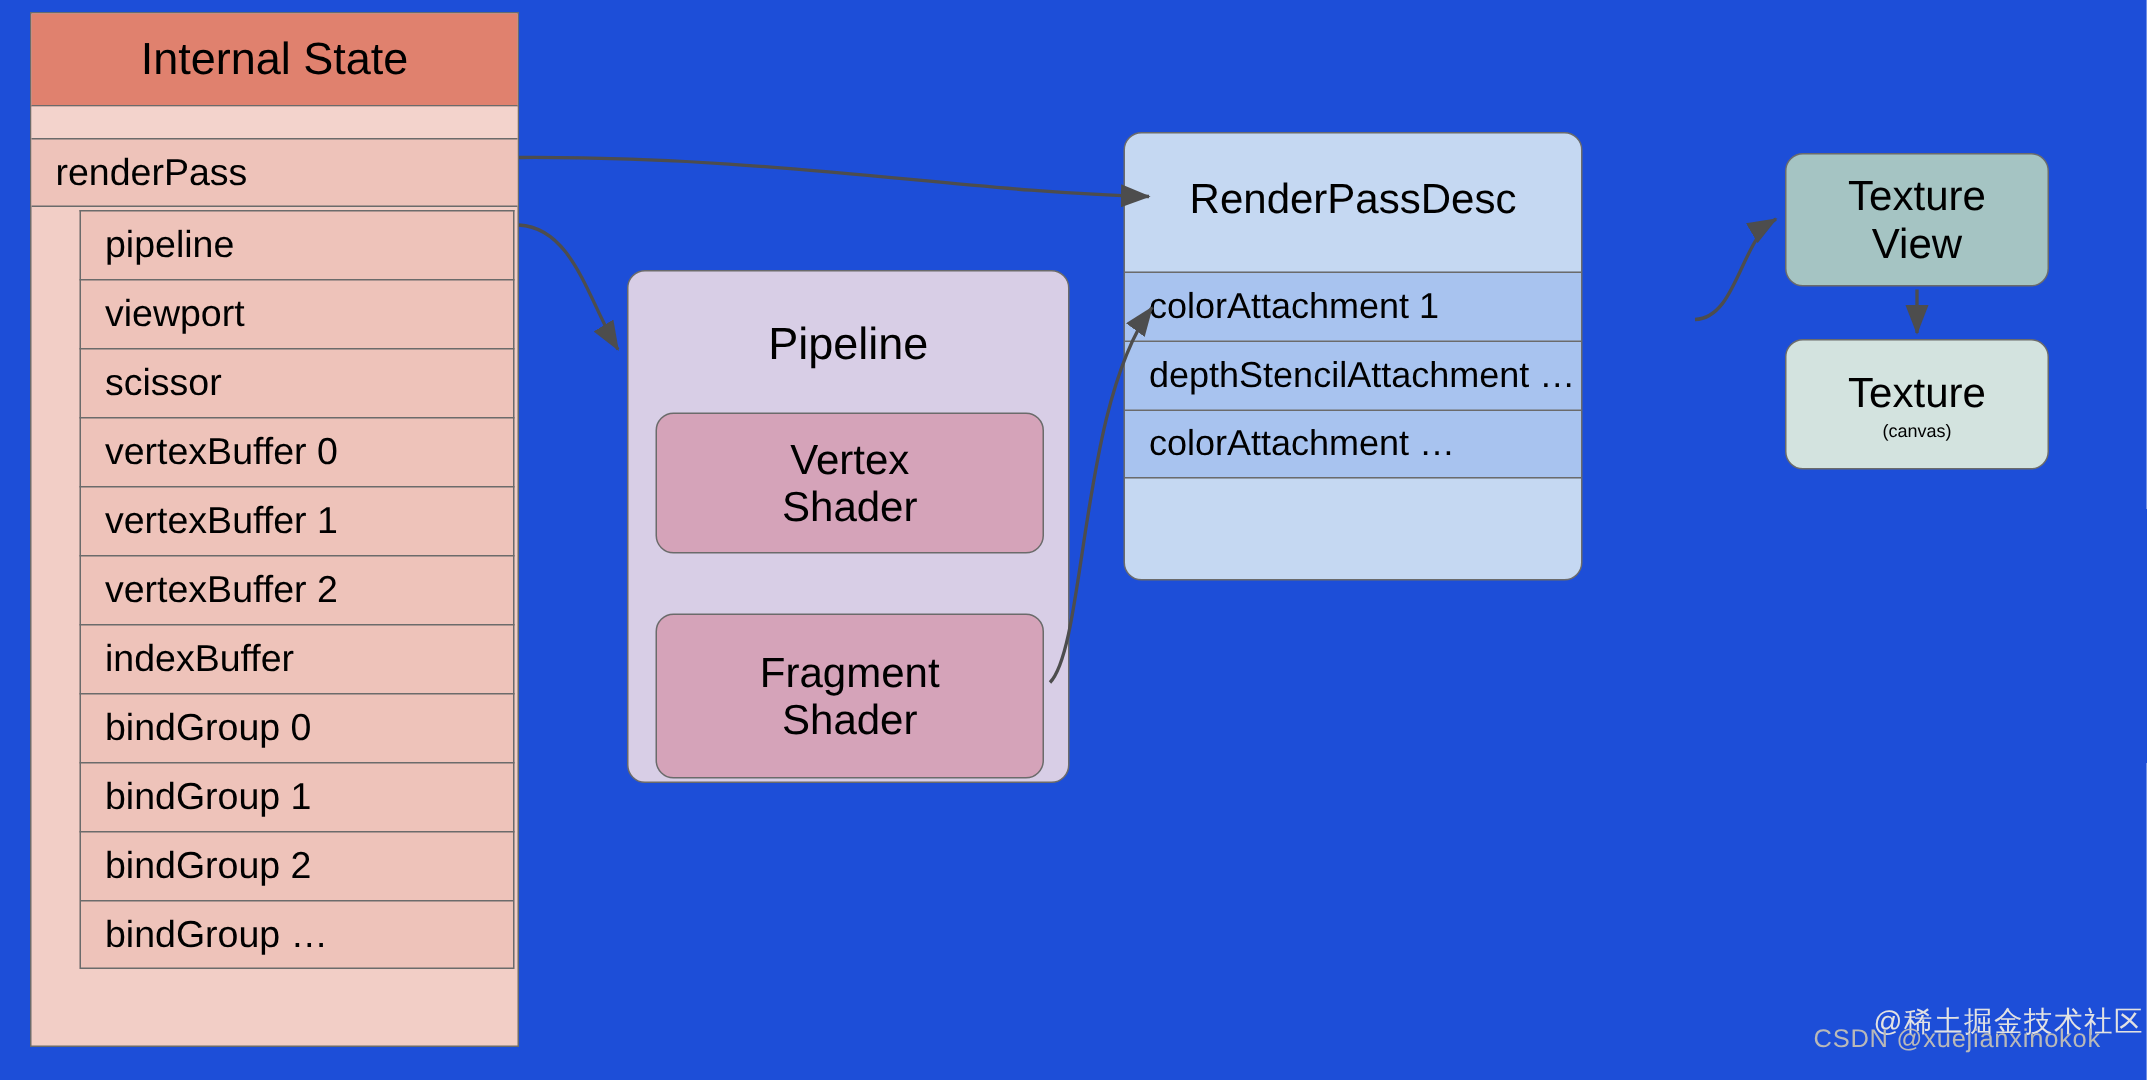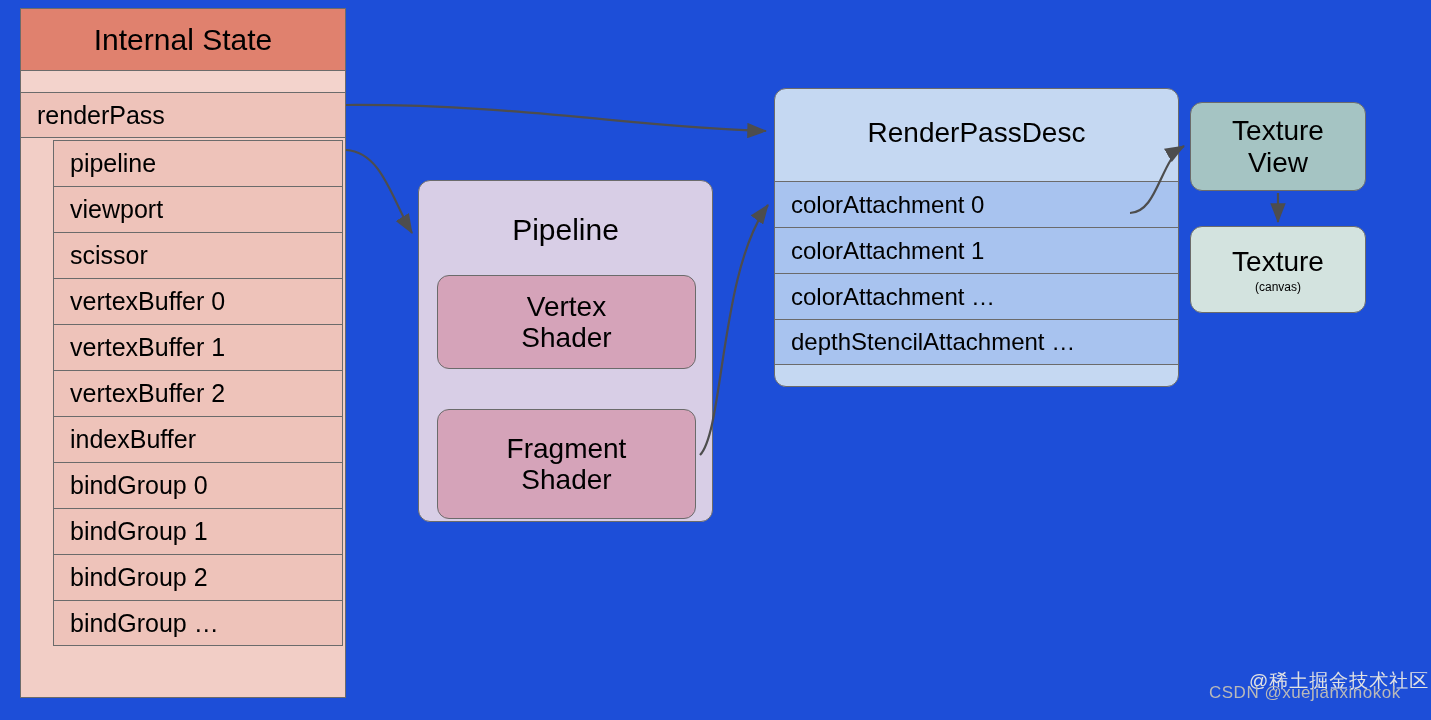--- a/index.html
+++ b/index.html
@@ -134,23 +134,23 @@
     font-size: 28px;
     line-height: 1.12;
     color: #000;
     text-align: right;
   }
   #vertex-shader { top: 94px; height: 94px; }
   #fragment-shader { top: 228px; height: 110px; }
 
   
   #renderpassdesc-box {
-    left: 774px;
+    left: 749px;
     top: 88px;
-    width: 405px;
+    width: 306px;
     height: 299px;
     background: #c5d8f2;
   }
   #rpd-title {
     position: absolute;
     left: 0;
     right: 0;
     top: 28px;
     text-align: center;
     font-size: 28px;
@@ -271,24 +271,23 @@
     </div>
     <div class="shader-box" id="fragment-shader">
       <span>Fragment</span>
       <span>Shader</span>
     </div>
   </div>
 
   <div class="node" id="renderpassdesc-box">
     <div id="rpd-title">RenderPassDesc</div>
     <div class="rpd-rows">
-      <div class="rpd-row">colorAttachment 0</div>
       <div class="rpd-row">colorAttachment 1</div>
+      <div class="rpd-row">depthStencilAttachment …</div>
       <div class="rpd-row">colorAttachment …</div>
-      <div class="rpd-row">depthStencilAttachment …</div>
     </div>
   </div>
 
   <div class="node" id="texture-view-box">
     <span>Texture</span>
     <span>View</span>
   </div>
 
   <div class="node" id="texture-box">
     <span id="texture-main">Texture</span>

